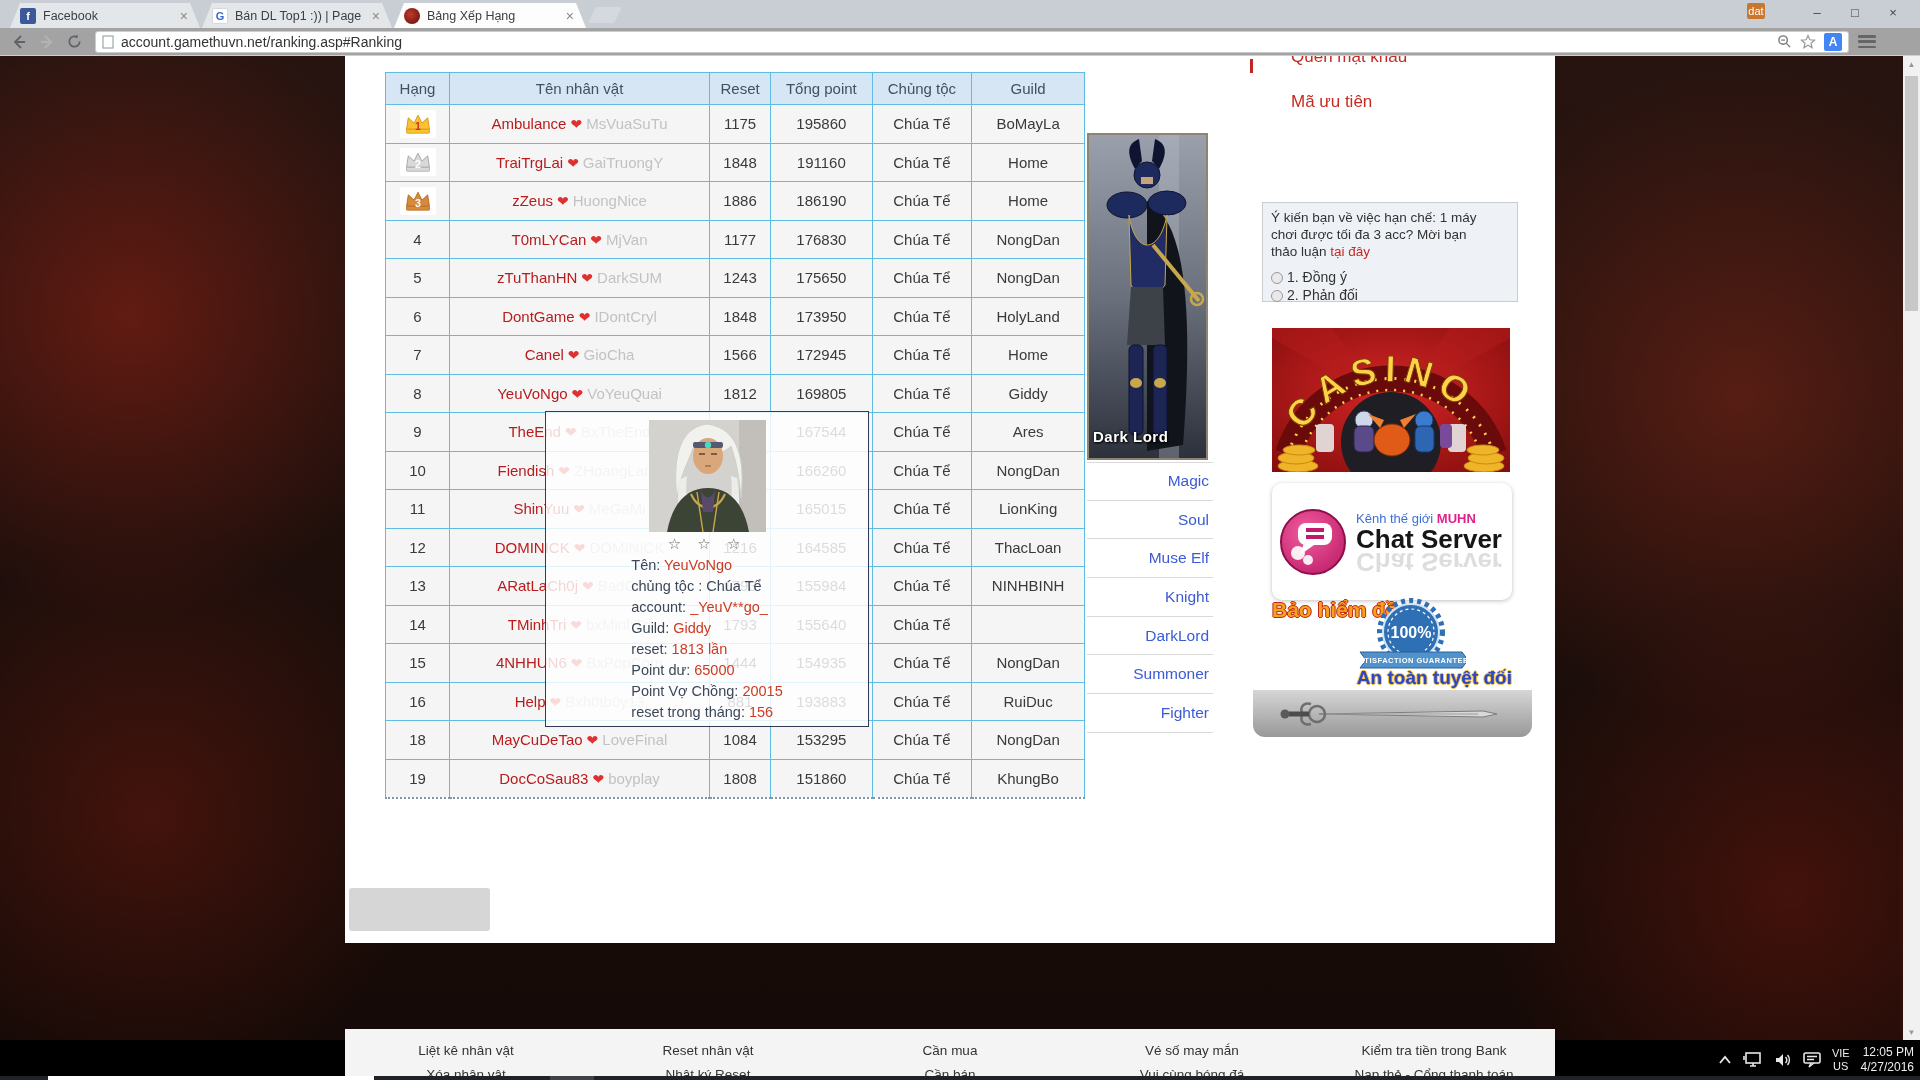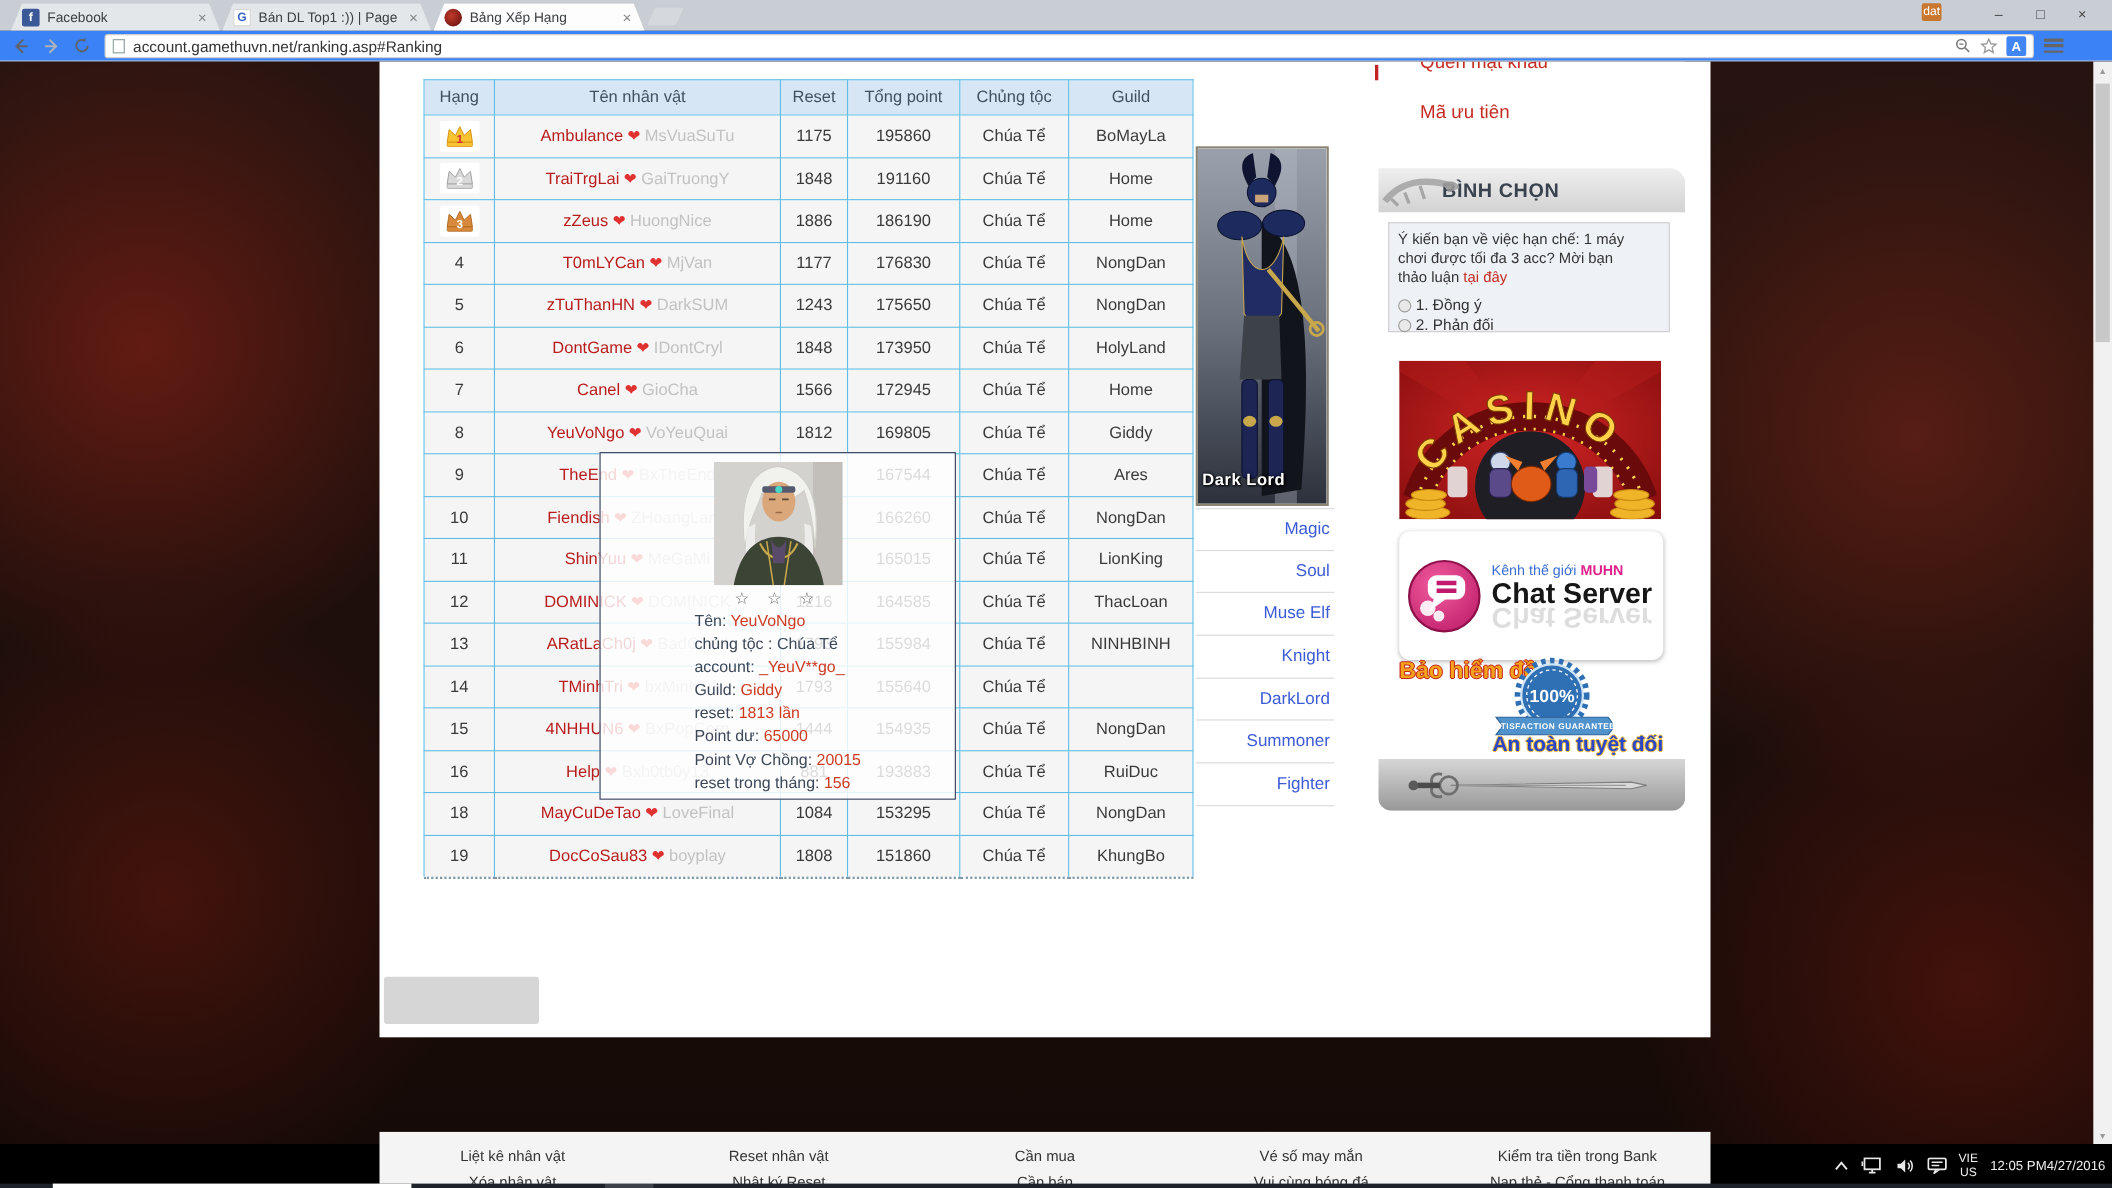--- a/index.html
+++ b/index.html
@@ -17,21 +17,21 @@
     display:flex;align-items:center;justify-content:center;flex:none;}
   .facebook-icon{background:#3b5998;color:#fff;}
   .g-icon{background:#fff;color:#3a66c9;border:1px solid #d7d7d7;box-sizing:border-box;}
   .mu-icon{background:radial-gradient(circle at 40% 40%,#c23a2a,#5e0d0d);border-radius:50%;color:#f7d9a0;font-size:7px;}
   #newtab{position:absolute;left:592px;top:7px;width:26px;height:16px;background:#d5d9dd;
     transform:skewX(-25deg);border-radius:2px;}
   #profile-chip{position:absolute;left:1747px;top:3px;width:18px;height:16px;background:#c9762f;
     border-radius:2px;color:#fff;font-size:11px;display:flex;align-items:center;justify-content:center;}
   .winbtn{position:absolute;top:0;width:34px;height:24px;color:#444;font-size:13px;
     display:flex;align-items:center;justify-content:center;}
-  #navbar{position:absolute;left:0;top:28px;width:1920px;height:28px;background:#3b82f6;
+  #navbar{position:absolute;left:0;top:28px;width:1920px;height:28px;background:#a3a3a3;
     border-bottom:1px solid #cfcfcf;box-sizing:border-box;display:flex;align-items:center;}
   .navicon{margin-left:10px;flex:none;}
   #urlbar{margin-left:12px;width:1754px;height:22px;background:#fff;border:1px solid #ccc;
     border-radius:3px;display:flex;align-items:center;box-sizing:border-box;padding:0 6px;}
   #urltext{font-size:14px;color:#333;margin-left:7px;flex:1;white-space:nowrap;}
   #translate-chip{width:18px;height:18px;background:#4285f4;border-radius:2px;color:#fff;
     font-size:12px;font-weight:bold;display:flex;align-items:center;justify-content:center;margin-left:8px;}
   #menu-icon{margin-left:9px;width:18px;height:13px;display:flex;flex-direction:column;justify-content:space-between;}
   #menu-icon span{height:2.5px;background:#666;border-radius:1px;}
   
@@ -129,21 +129,21 @@
     background:conic-gradient(from -45deg,#ea4335 0 120deg,#4285f4 120deg 240deg,#34a853 240deg 300deg,#fbbc05 300deg 360deg);
     position:relative;}
   .chrome-ic::after{content:"";position:absolute;left:7px;top:7px;width:12px;height:12px;border-radius:50%;
     background:#4b8cf5;border:2px solid #fff;box-sizing:border-box;}
   .game1{width:26px;height:26px;border-radius:3px;background:radial-gradient(circle at 50% 50%,#7a1010,#2b0505);
     display:flex;align-items:center;justify-content:center;}
   .game2{width:26px;height:26px;border-radius:3px;background:radial-gradient(circle at 50% 45%,#4a1c10,#120404);
     display:flex;align-items:center;justify-content:center;}
   #tray{position:absolute;right:6px;top:1040px;height:40px;display:flex;align-items:center;gap:11px;}
   .lang{display:flex;flex-direction:column;justify-content:center;color:#eee;font-size:11px;line-height:13px;text-align:center;}
-  #clock{display:flex;flex-direction:row;justify-content:center;color:#eee;font-size:12px;line-height:15px;text-align:right;}
+  #clock{display:flex;flex-direction:column;justify-content:center;color:#eee;font-size:12px;line-height:15px;text-align:right;}
 </style>
 </head>
 <body>
 
 <div id="screen">
 
   <div id="tabstrip">
     <div id="tabs">
         <div class="tab" style="left: 10px; width: 190px;">
           <span class="tabicon facebook-icon">f</span>
@@ -422,28 +422,20 @@
           <div class="classlink">DarkLord</div>
           <div class="classlink">Summoner</div>
           <div class="classlink">Fighter</div>
         </div>
 
       <div id="redstripe"></div>
       <div id="rightpanel">
         <div class="redlink" style="top:-9px">Quên mật khẩu</div>
         <div class="redlink" style="top:36px">Mã ưu tiên</div>
 
-        <div id="vote-header">
-          <svg width="74" height="32" viewBox="0 0 74 32" style="position:absolute;left:2px">
-            <path d="M4 26 C18 8 38 4 66 12" stroke="#9a9a9a" stroke-width="6" fill="none" opacity=".75"></path>
-            <path d="M56 10 C64 6 70 8 72 14 L62 18 Z" fill="#9a9a9a" opacity=".8"></path>
-            <path d="M10 24 L16 30 M22 18 L26 28 M36 12 L40 24" stroke="#8f8f8f" stroke-width="3" opacity=".7"></path>
-          </svg>
-          <div id="vote-title">BÌNH CHỌN</div>
-        </div>
 
         <div id="votebox">
           <div>Ý kiến bạn về việc hạn chế: 1 máy</div>
           <div>chơi được tối đa 3 acc? Mời bạn</div>
           <div><span>thảo luận </span><span class="votelink">tại đây</span></div>
           <div style="height:8px"></div>
           <div id="voteopts">
               <div class="voteopt">
                 <span class="radio"></span>
                 <span>1. Đồng ý</span>

